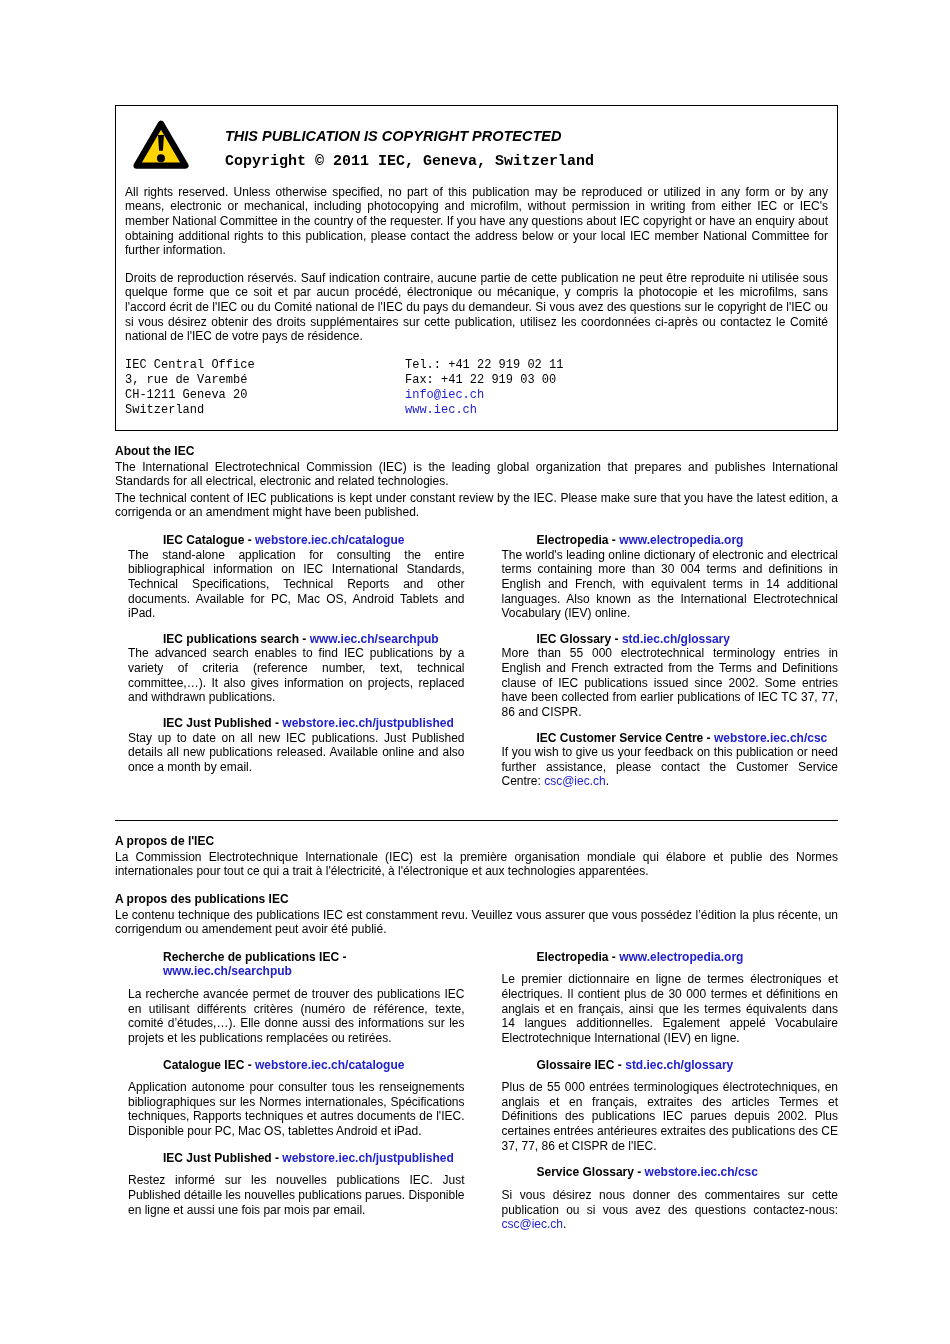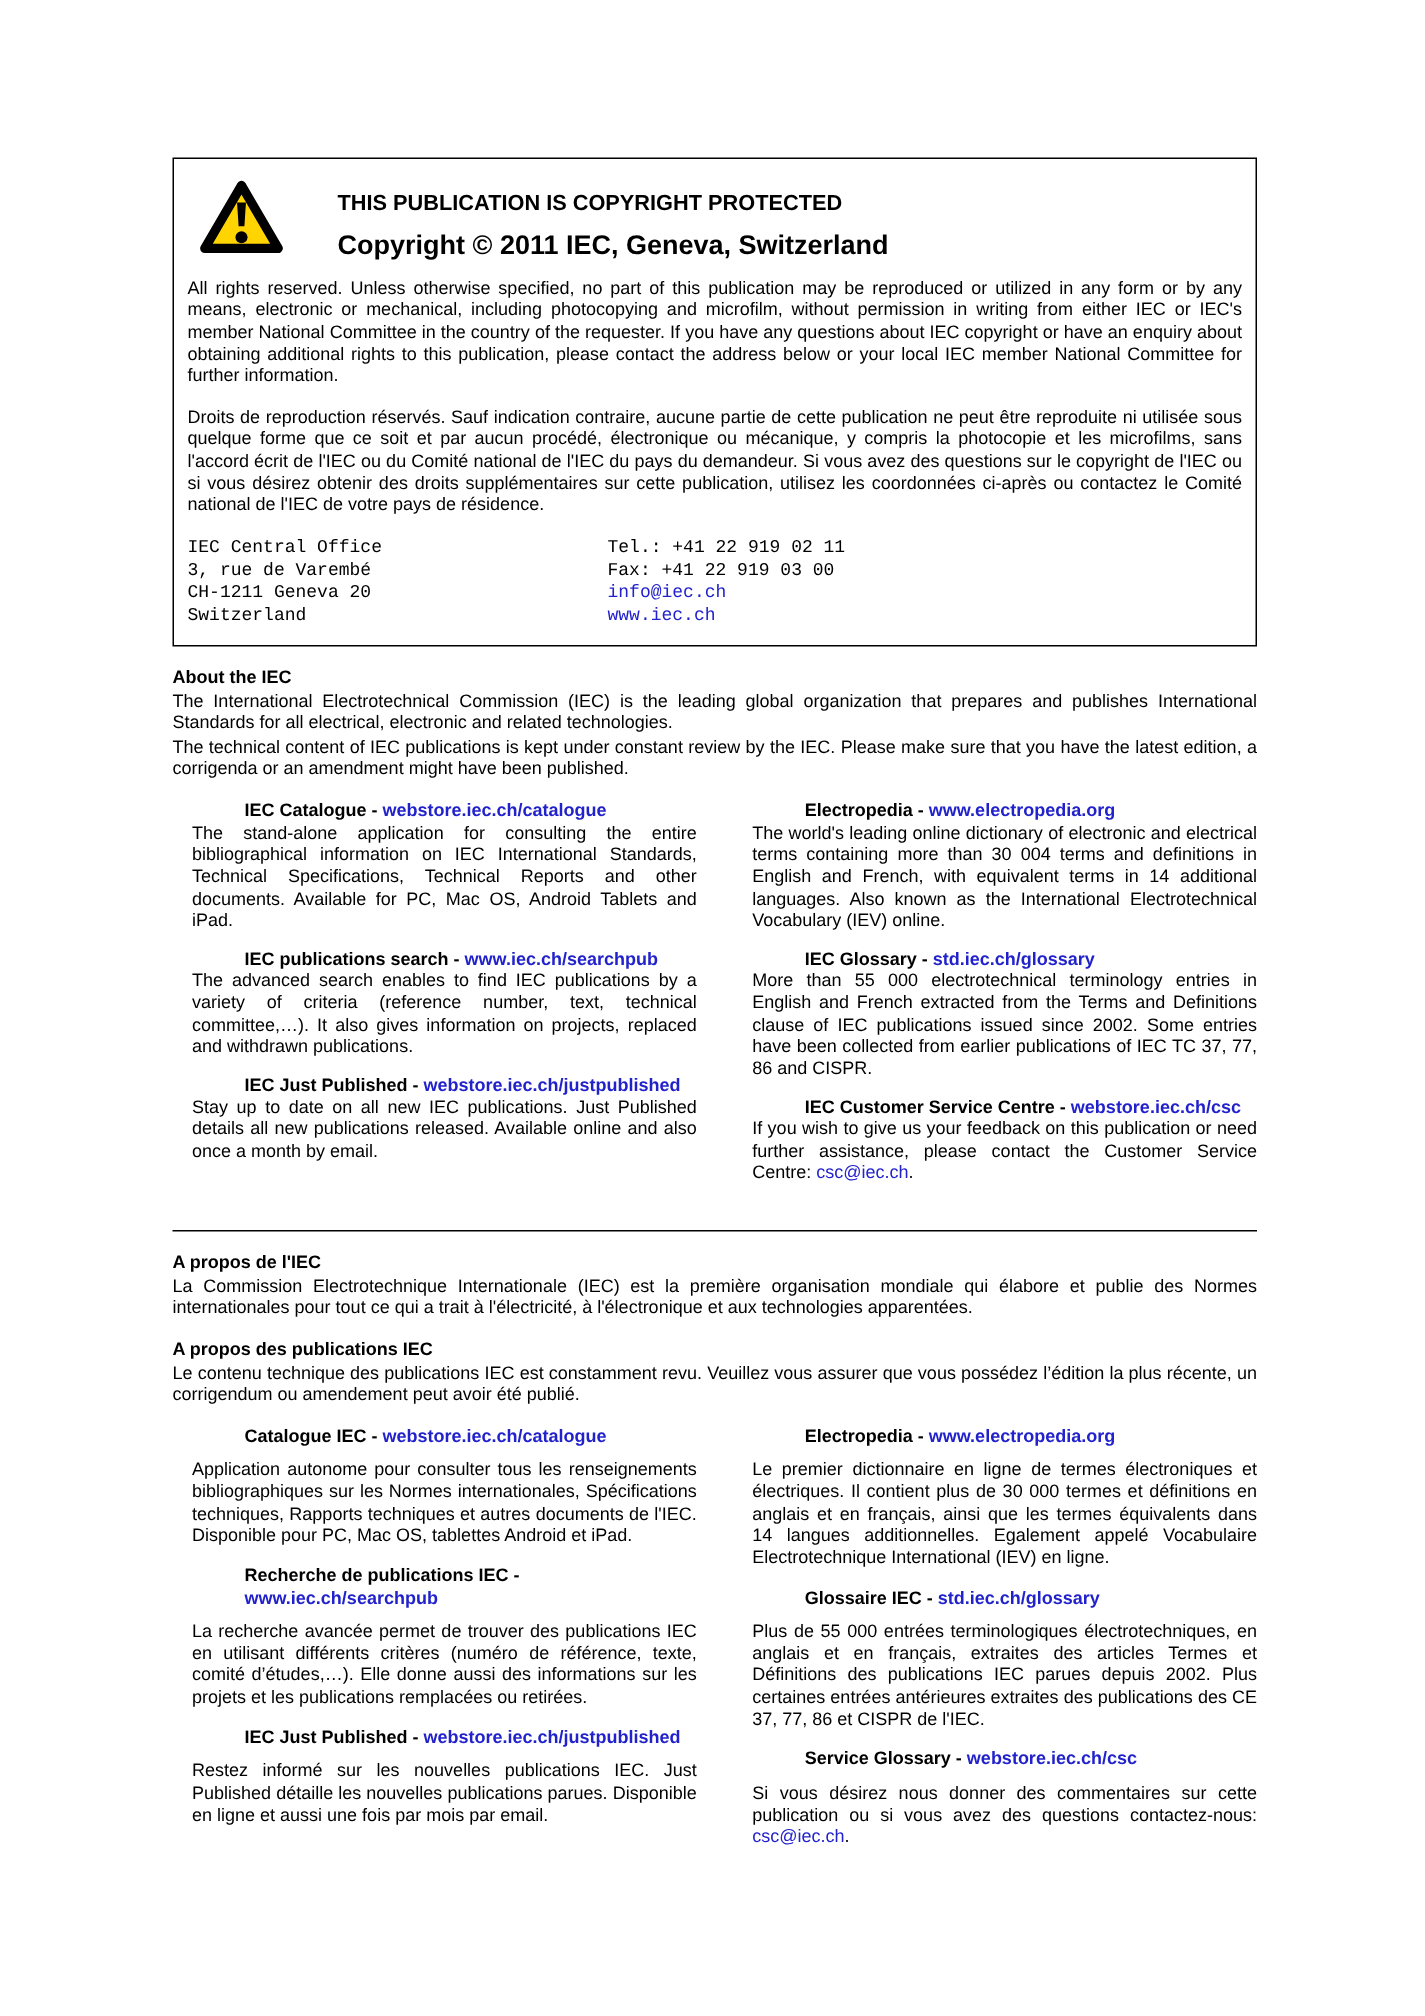--- a/index.html
+++ b/index.html
@@ -9,22 +9,22 @@
     width:950px; height:1344px; background:#ffffff; color:#000;
     font-family:"Liberation Sans", sans-serif; font-size:12px; line-height:1.22;
   }
   .page { width:723px; margin-left:115px; padding-top:105px; }
 
   
   .copyright-box { border:1px solid #000; padding:12px 9px 10px 9px; }
   .box-head { display:flex; align-items:flex-start; margin:2px 0 10px 8px; }
   .warn-wrap { width:56px; margin-right:36px; flex:0 0 auto; }
   .box-head-text { padding-top:8px; }
-  .box-title { font-size:14.5px; font-weight:bold; margin-bottom:7px; }
-  .box-subtitle { font-size:18px; font-weight:bold; }
+  .box-title { font-size:14.5px; font-weight:bold; margin-bottom:7px;font-style:italic; }
+  .box-subtitle { font-size:15px; font-weight:bold;font-family:Liberation Mono, monospace; }
   .para { margin:0; }
   .just { text-align:justify; }
   .copyright-box .para { margin:0 0 13px 0; }
   .addr { display:flex; margin:14px 0 2px 0; }
   .addr-left { width:280px; }
   .addr-left div, .addr-right div { line-height:1.25;font-family:Liberation Mono, monospace; }
   a.link { color:var(--link); text-decoration:none; cursor:pointer; }
   a.link.b { font-weight:bold; }
 
   
@@ -117,26 +117,26 @@
 
   <div class="fr">
     <div class="sec-h">A propos de l'IEC</div>
     <p class="para just sec-body">La Commission Electrotechnique Internationale (IEC) est la première organisation mondiale qui élabore et publie des Normes internationales pour tout ce qui a trait à l'électricité, à l'électronique et aux technologies apparentées.</p>
     <div class="sec-h">A propos des publications IEC</div>
     <p class="para just sec-body">Le contenu technique des publications IEC est constamment revu. Veuillez vous assurer que vous possédez l’édition la plus récente, un corrigendum ou amendement peut avoir été publié.</p>
 
     <div class="cols">
       <div class="col">
         <div class="item">
+          <div class="item-title"><span>Recherche de publications IEC - </span><a class="link b">www.iec.ch/searchpub</a></div>
+          <p class="para just item-body">La recherche avancée permet de trouver des publications IEC en utilisant différents critères (numéro de référence, texte, comité d’études,…). Elle donne aussi des informations sur les projets et les publications remplacées ou retirées.</p>
+        </div>
+        <div class="item">
           <div class="item-title"><span>Catalogue IEC - </span><a class="link b">webstore.iec.ch/catalogue</a></div>
           <p class="para just item-body">Application autonome pour consulter tous les renseignements bibliographiques sur les Normes internationales, Spécifications techniques, Rapports techniques et autres documents de l'IEC. Disponible pour PC, Mac OS, tablettes Android et iPad.</p>
-        </div>
-        <div class="item">
-          <div class="item-title"><span>Recherche de publications IEC - </span><a class="link b">www.iec.ch/searchpub</a></div>
-          <p class="para just item-body">La recherche avancée permet de trouver des publications IEC en utilisant différents critères (numéro de référence, texte, comité d’études,…). Elle donne aussi des informations sur les projets et les publications remplacées ou retirées.</p>
         </div>
         <div class="item">
           <div class="item-title"><span>IEC Just Published - </span><a class="link b">webstore.iec.ch/justpublished</a></div>
           <p class="para just item-body">Restez informé sur les nouvelles publications IEC. Just Published détaille les nouvelles publications parues. Disponible en ligne et aussi une fois par mois par email.</p>
         </div>
       </div>
       <div class="col">
         <div class="item">
           <div class="item-title"><span>Electropedia - </span><a class="link b">www.electropedia.org</a></div>
           <p class="para just item-body">Le premier dictionnaire en ligne de termes électroniques et électriques. Il contient plus de 30 000 termes et définitions en anglais et en français, ainsi que les termes équivalents dans 14 langues additionnelles. Egalement appelé Vocabulaire Electrotechnique International (IEV) en ligne.</p>

